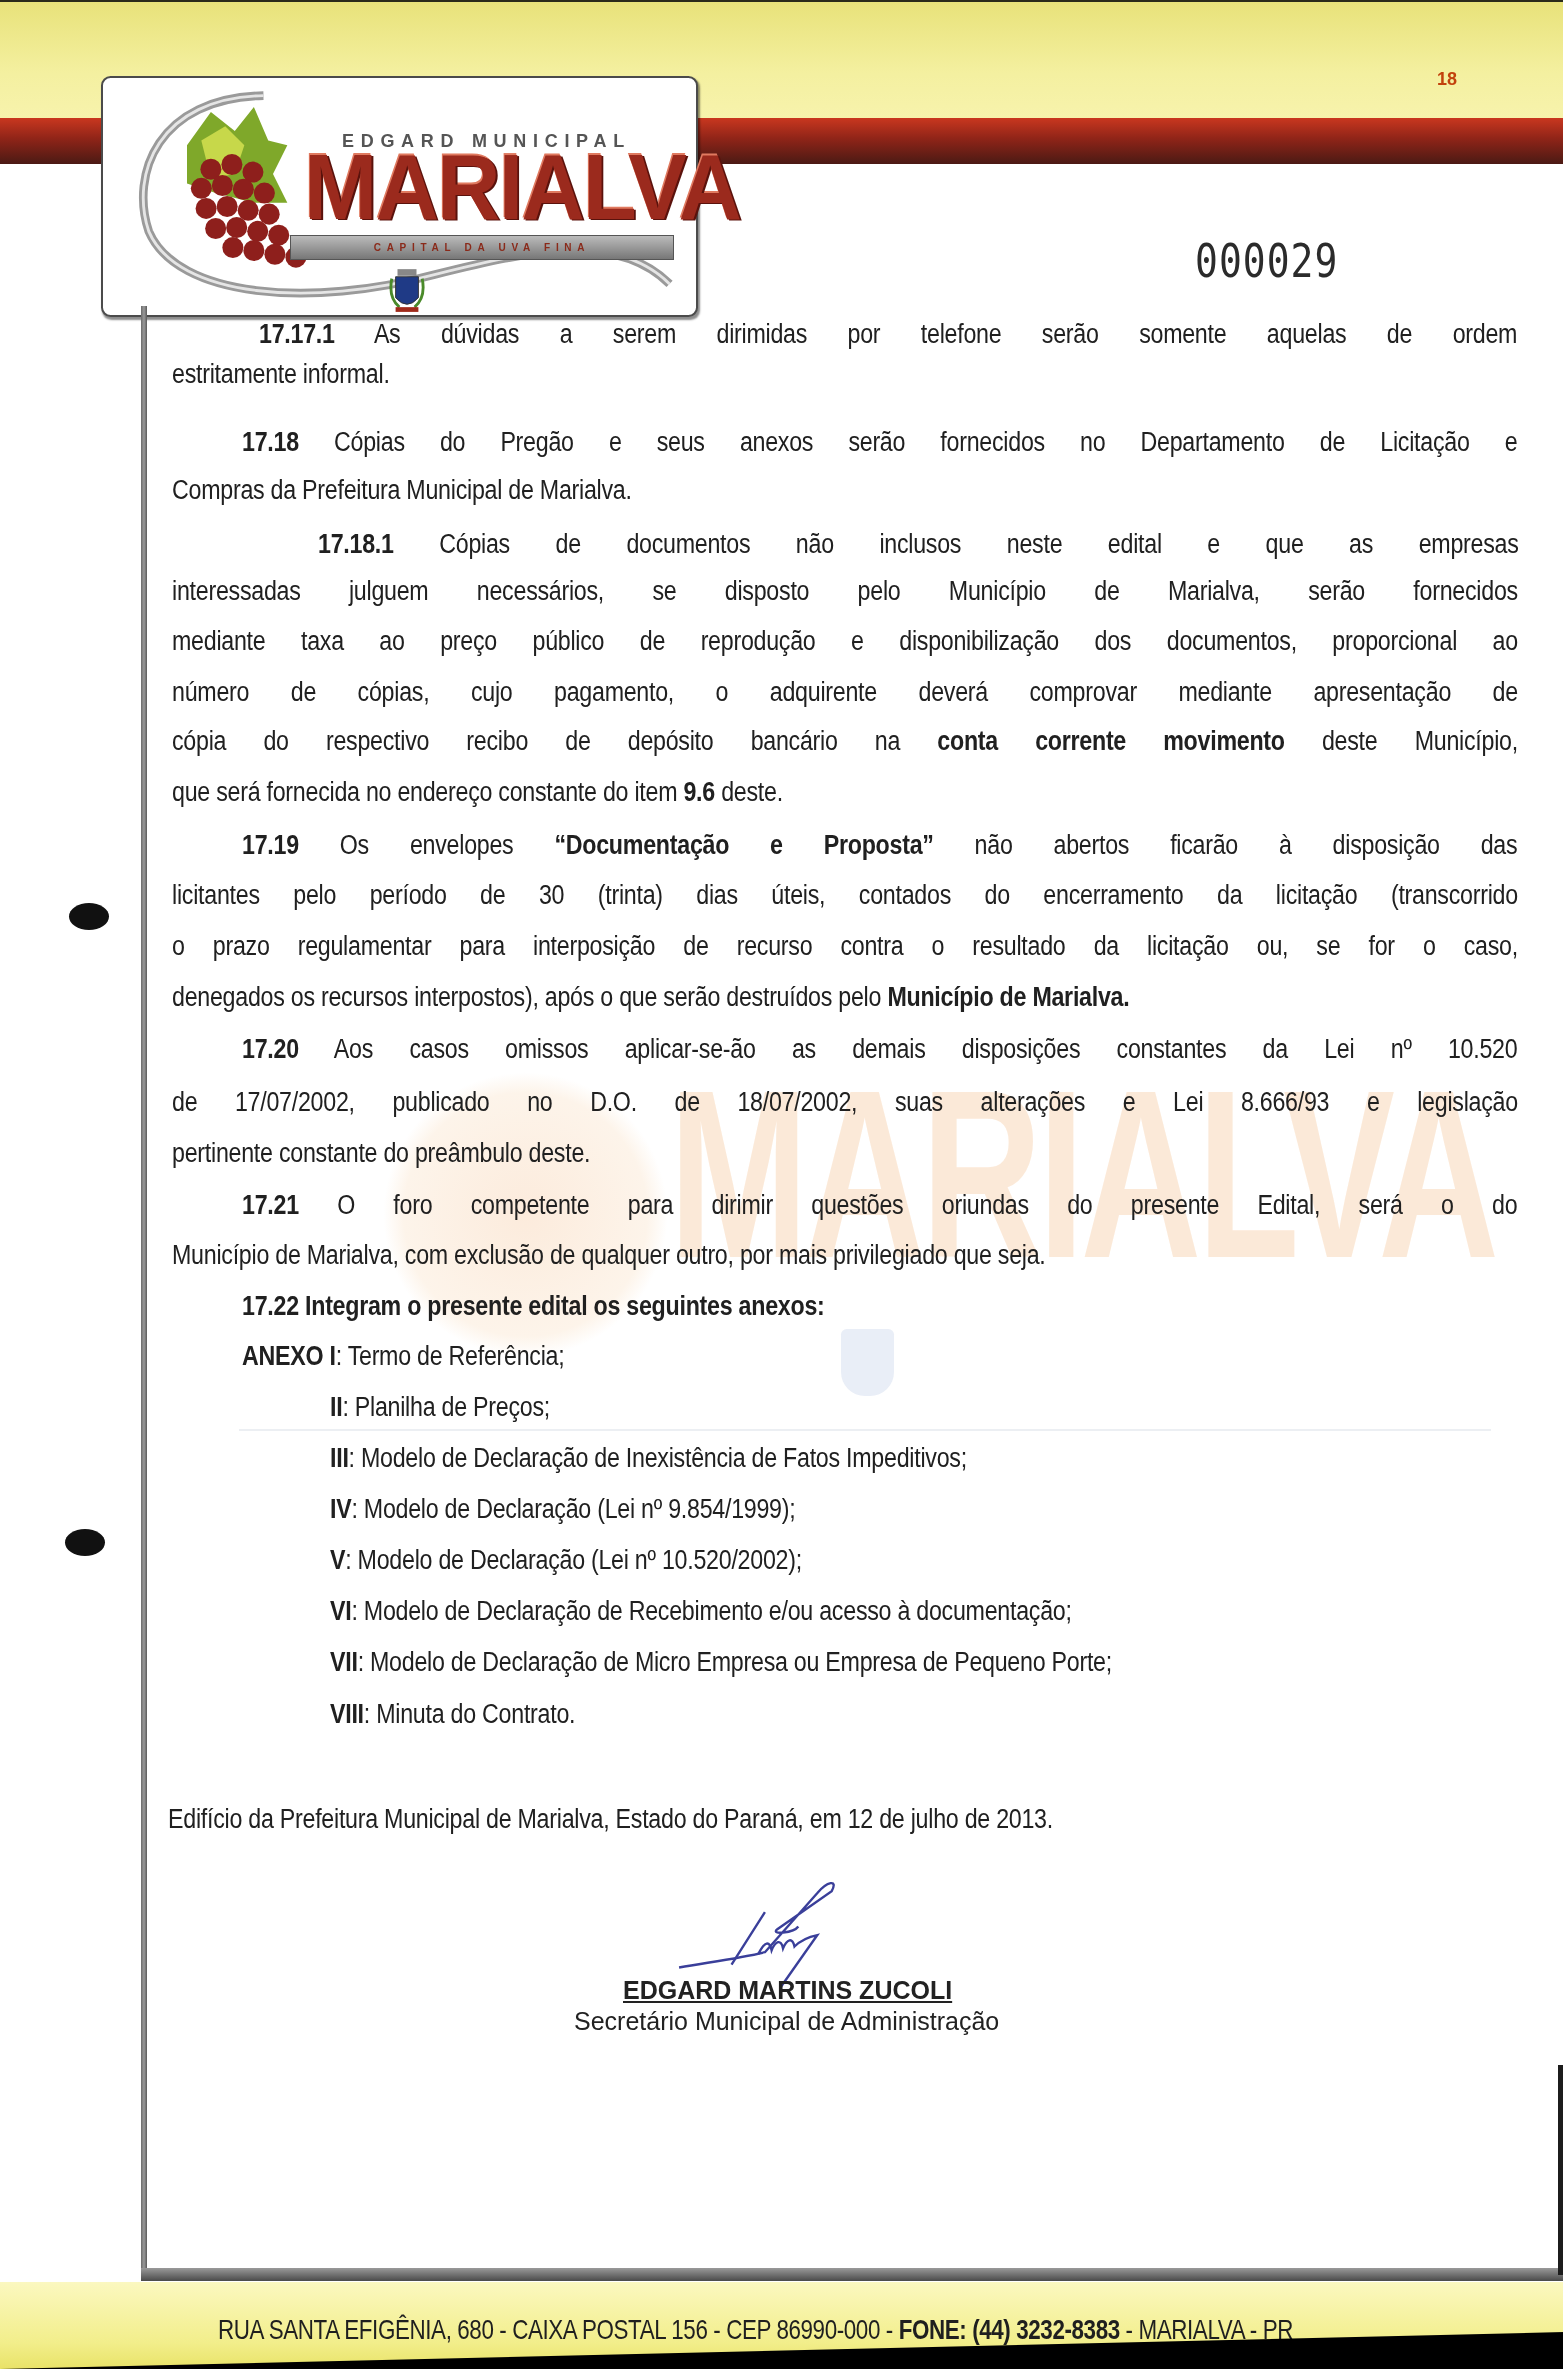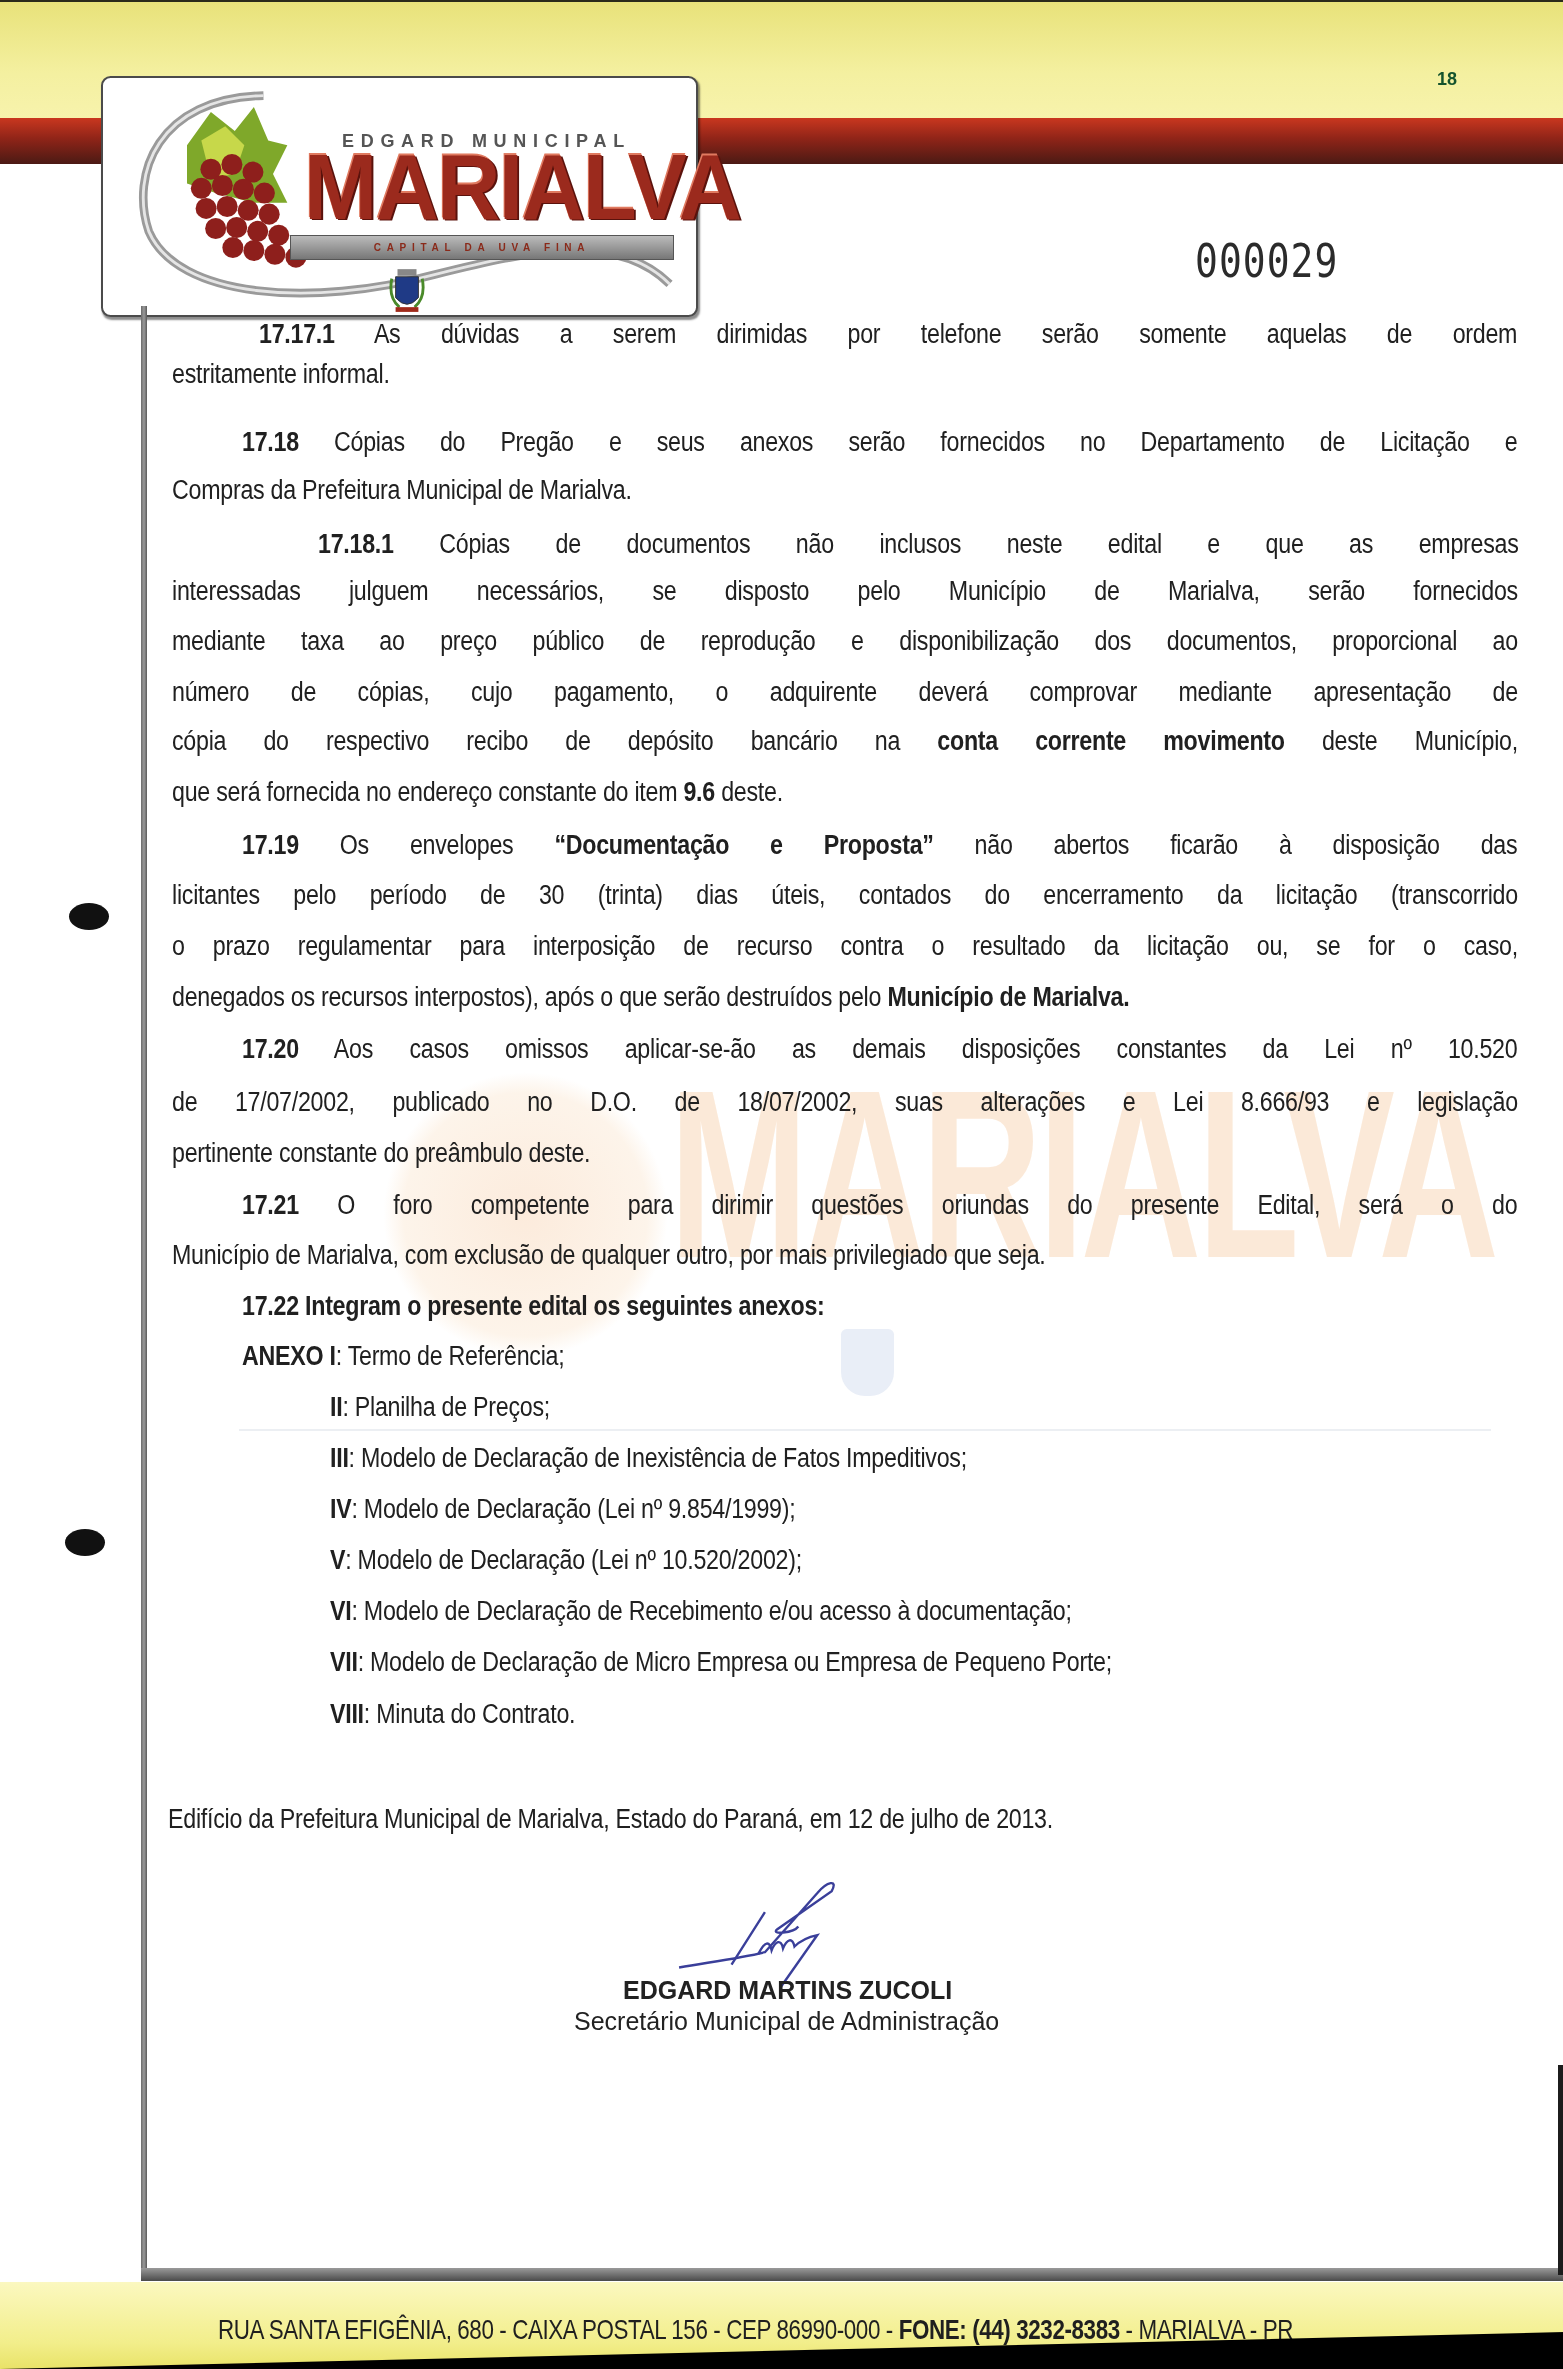--- a/index.html
+++ b/index.html
@@ -13,21 +13,21 @@
   .top-band {
     position:absolute; left:0; top:0; width:1564px; height:119px;
     background:linear-gradient(180deg,#e8e27a 0%,#f4f0a0 60%,#f7f3ad 100%);
     border-top:2.9px solid #2a2a1a;
   }
   .red-band {
     position:absolute; left:0; top:118px; width:1564px; height:46px;
     background:linear-gradient(180deg,#c9371f 0%,#8f2418 45%,#4b1a14 100%);
   }
   .page-number {
-    position:absolute; left:1437px; top:69px; font-size:18px; font-weight:bold; color:#14532d;
+    position:absolute; left:1437px; top:69px; font-size:18px; font-weight:bold; color:#c2410c;
   }
   
   .frame-left {
     position:absolute; left:141px; top:306px; width:5.7px; height:1971px;
     background:linear-gradient(90deg,#6b6b6b,#9a9a9a,#5a5a5a);
   }
   .frame-bottom {
     position:absolute; left:141px; top:2268px; width:1423px; height:13.4px;
     background:linear-gradient(180deg,#9a9a9a 0%,#6a6a6a 60%,#4a4a4a 100%);
   }
@@ -89,21 +89,21 @@
   .line {
     position:absolute; font-size:27px; white-space:nowrap; letter-spacing:-0.3px;
     transform:scaleX(0.86); transform-origin:left top; color:#202020;
   }
   .just { text-align:justify; text-align-last:justify; }
   b { font-weight:bold; }
   .signature {
     position:absolute; left:674px; top:1874px; width:220px; height:124px;
   }
   .sig-name {
-    position:absolute; left:623px; top:1976px; font-size:25px; font-weight:bold; color:#222;
+    position:absolute; left:623px; top:1976px; font-size:25px; font-weight:bold; color:#222;text-decoration:underline;
   }
   .sig-title {
     position:absolute; left:574px; top:2007px; font-size:25px; color:#222;
   }
   
   .footer-band {
     position:absolute; left:0; top:2282px; width:1564px; height:88px;
     background:linear-gradient(180deg,#fbf8c0 0%,#f2ee8a 70%,#e8e266 100%);
   }
   .footer-text {

